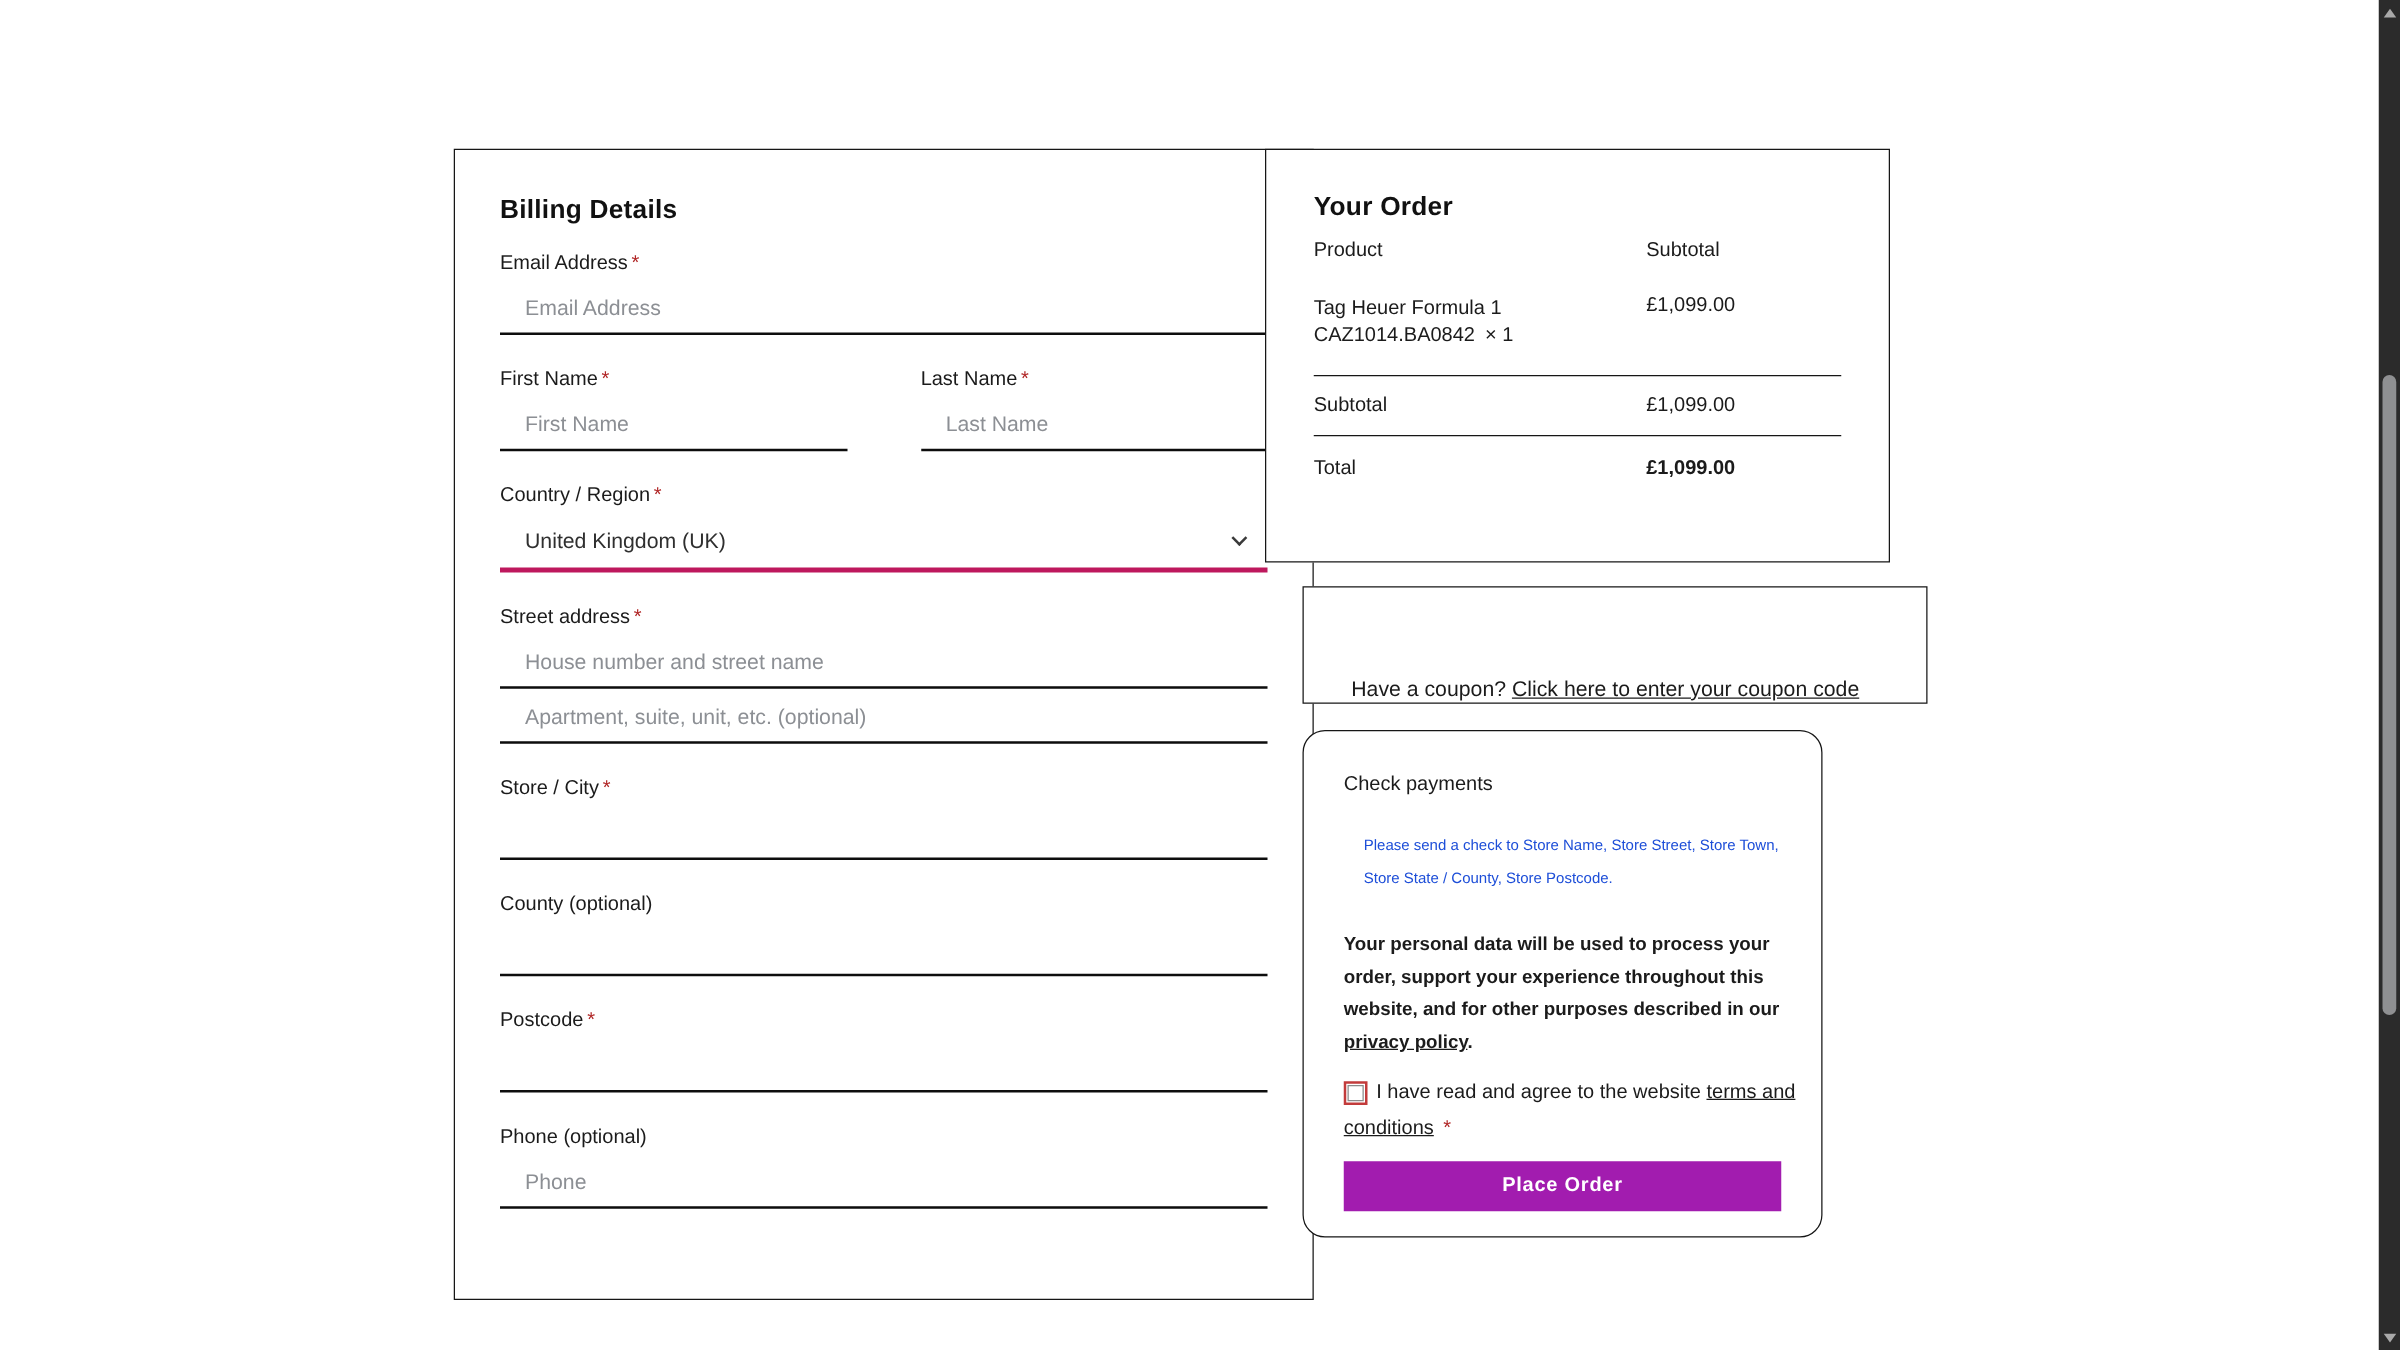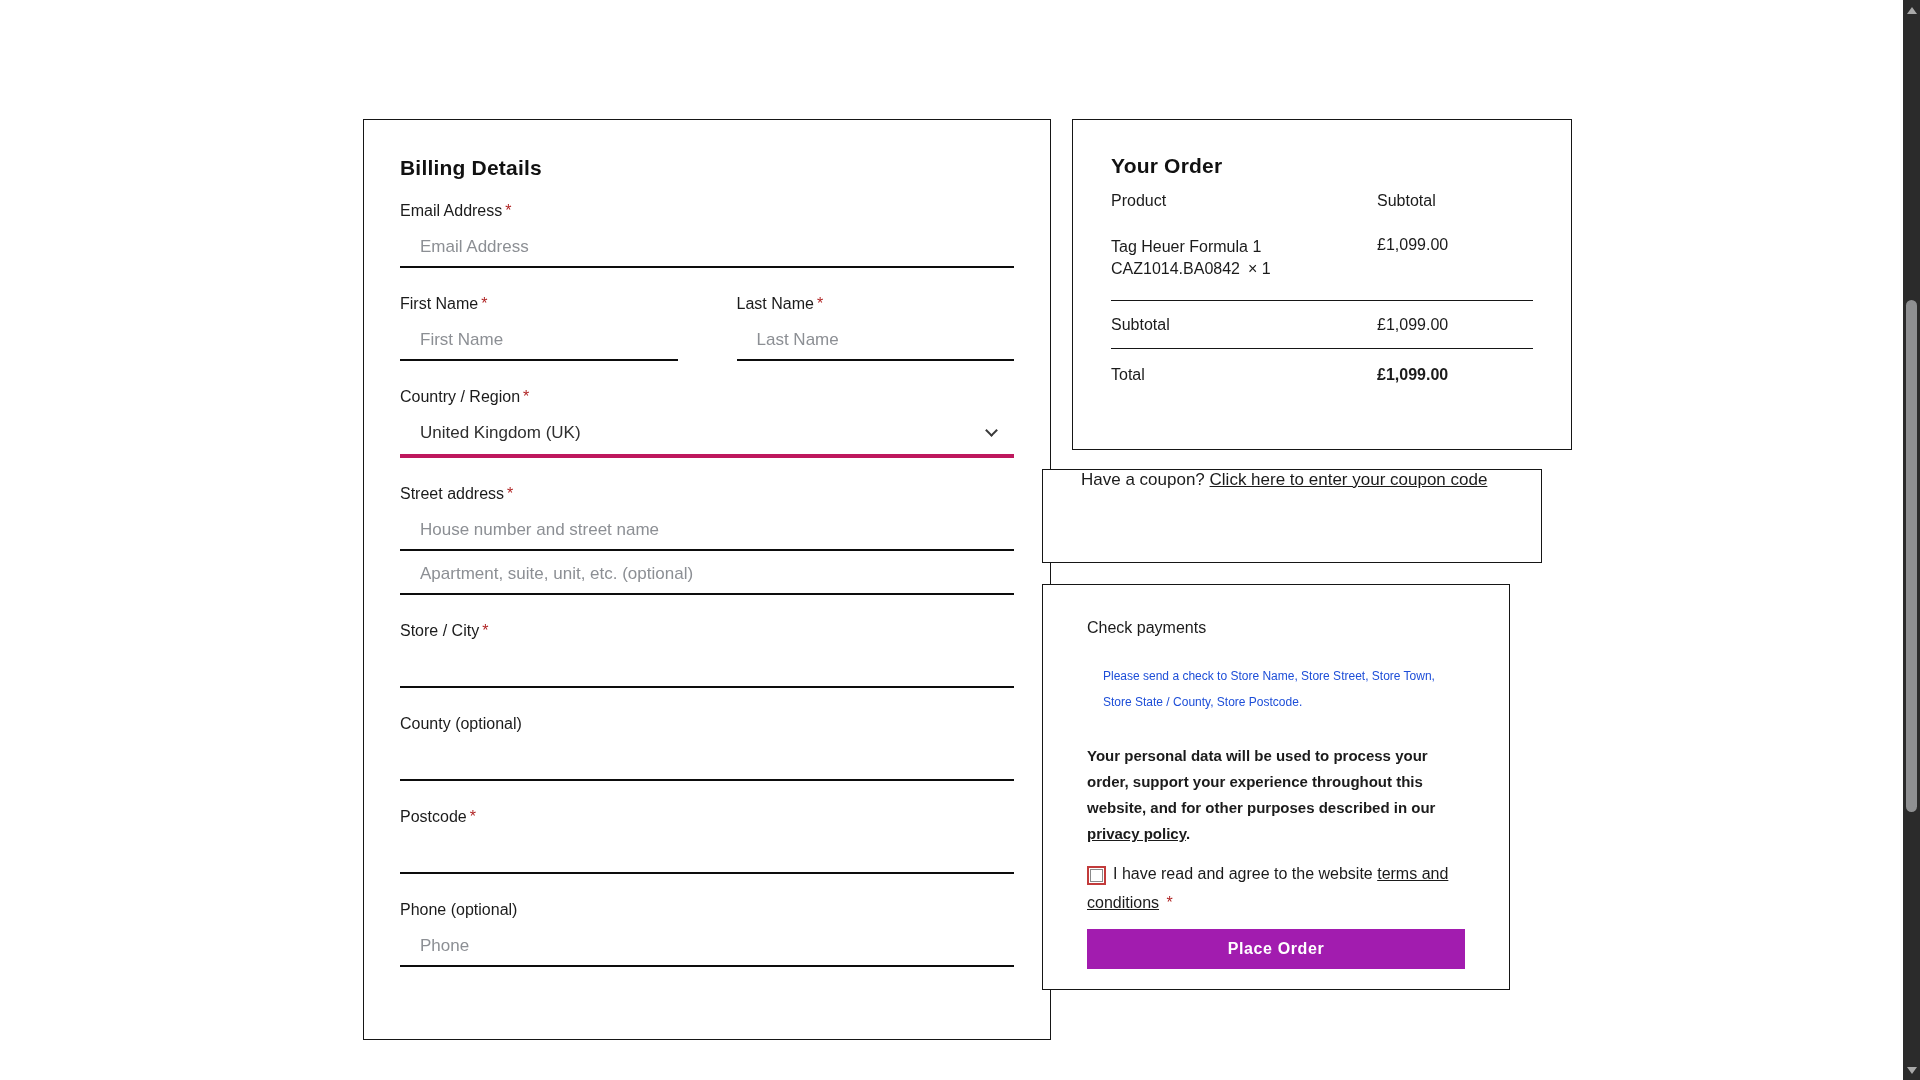--- a/index.html
+++ b/index.html
@@ -19,23 +19,23 @@
   .scrollbar { position:absolute; right:0; top:0; width:17px; height:1080px; background:#2b2b2b; }
   .sb-arrow { position:absolute; left:0; width:17px; height:16px; display:flex; align-items:center; justify-content:center; }
   .sb-arrow.up { top:2px; } .sb-arrow.down { bottom:2px; }
   .tri-up { width:0; height:0; border-left:5px solid transparent; border-right:5px solid transparent; border-bottom:7px solid #a9a9a9; }
   .tri-down { width:0; height:0; border-left:5px solid transparent; border-right:5px solid transparent; border-top:7px solid #a9a9a9; }
   .sb-thumb { position:absolute; left:3px; top:300px; width:11px; height:512px; background:#8f9092; border-radius:7px; }
 
   
   .panel { position:absolute; background:#fff; border:1px solid #161616; }
   .billing-panel { left:363px; top:119px; width:688px; height:921px; padding:36px; }
-  .order-panel   { left:1072px; top:119px; width:500px; height:331px; padding:34px 38px; }
-  .coupon-panel  { left:1042px; top:469px; width:500px; height:94px; display:flex; align-items:flex-start; padding:0 38px; }
-  .payment-panel { left:1042px; top:584px; width:468px; height:406px; padding:34px 44px; }
+  .order-panel   { left:1012px; top:119px; width:500px; height:331px; padding:34px 38px; }
+  .coupon-panel  { left:1042px; top:469px; width:500px; height:94px; display:flex; align-items:flex-end; padding:0 38px; }
+  .payment-panel { left:1042px; top:584px; width:416px; height:406px; padding:34px 32px;border-radius:18px; }
 
   .panel-title { font-size:21px; font-weight:bold; color:#111; letter-spacing:.2px; }
   .billing-panel .panel-title { margin-bottom:22px; }
   .order-panel .panel-title { margin-bottom:14px; }
 
   
   .field { margin-bottom:27px; }
   .f-label { font-size:16px; color:#1b1b1b; margin-bottom:4px; }
   .req { color:#b02525; margin-left:3px; }
   .input-line { border-bottom:2px solid #0d0d0d; padding:13px 0 9px 20px; position:relative; }

